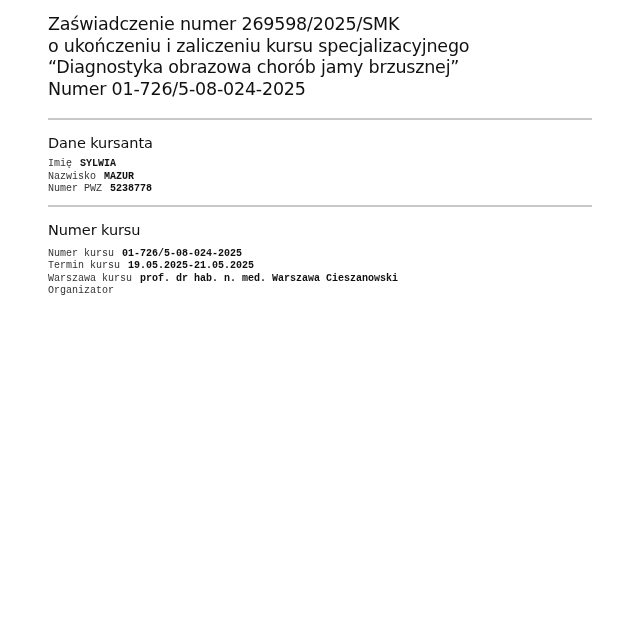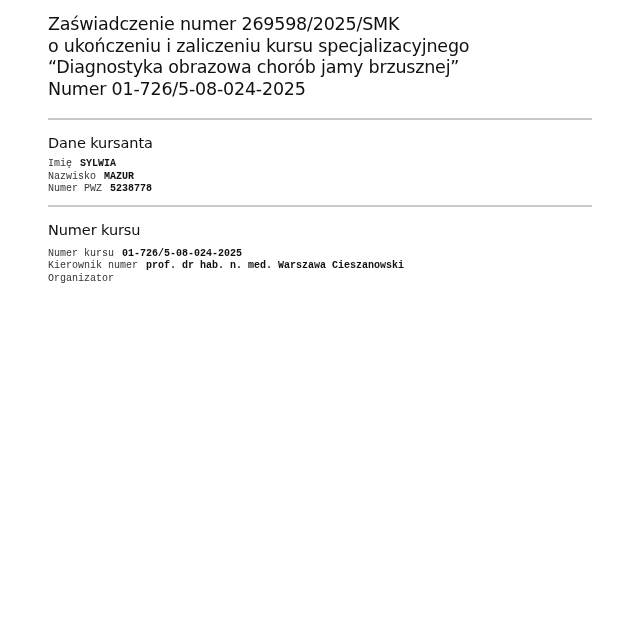--- a/index.html
+++ b/index.html
@@ -122,21 +122,25 @@
   <hr class="divider">
 
   <section>
     <h2 class="section-heading heading-2">Numer kursu</h2>
     <div class="fields fields-2">
       <div class="field">
         <span class="field-label">Numer kursu</span>
         <span class="field-value">01-726/5-08-024-2025</span>
       </div>
       <div class="field">
-        <span class="field-label">Kierownik numer</span>
+        <span class="field-label">Termin kursu</span>
+        <span class="field-value">19.05.2025-21.05.2025</span>
+      </div>
+      <div class="field">
+        <span class="field-label">Warszawa kursu</span>
         <span class="field-value">prof. dr hab. n. med. Warszawa Cieszanowski</span>
       </div>
       <div class="field">
         <span class="field-label">Organizator</span>
       </div>
     </div>
   </section>
 
 </div>
 

